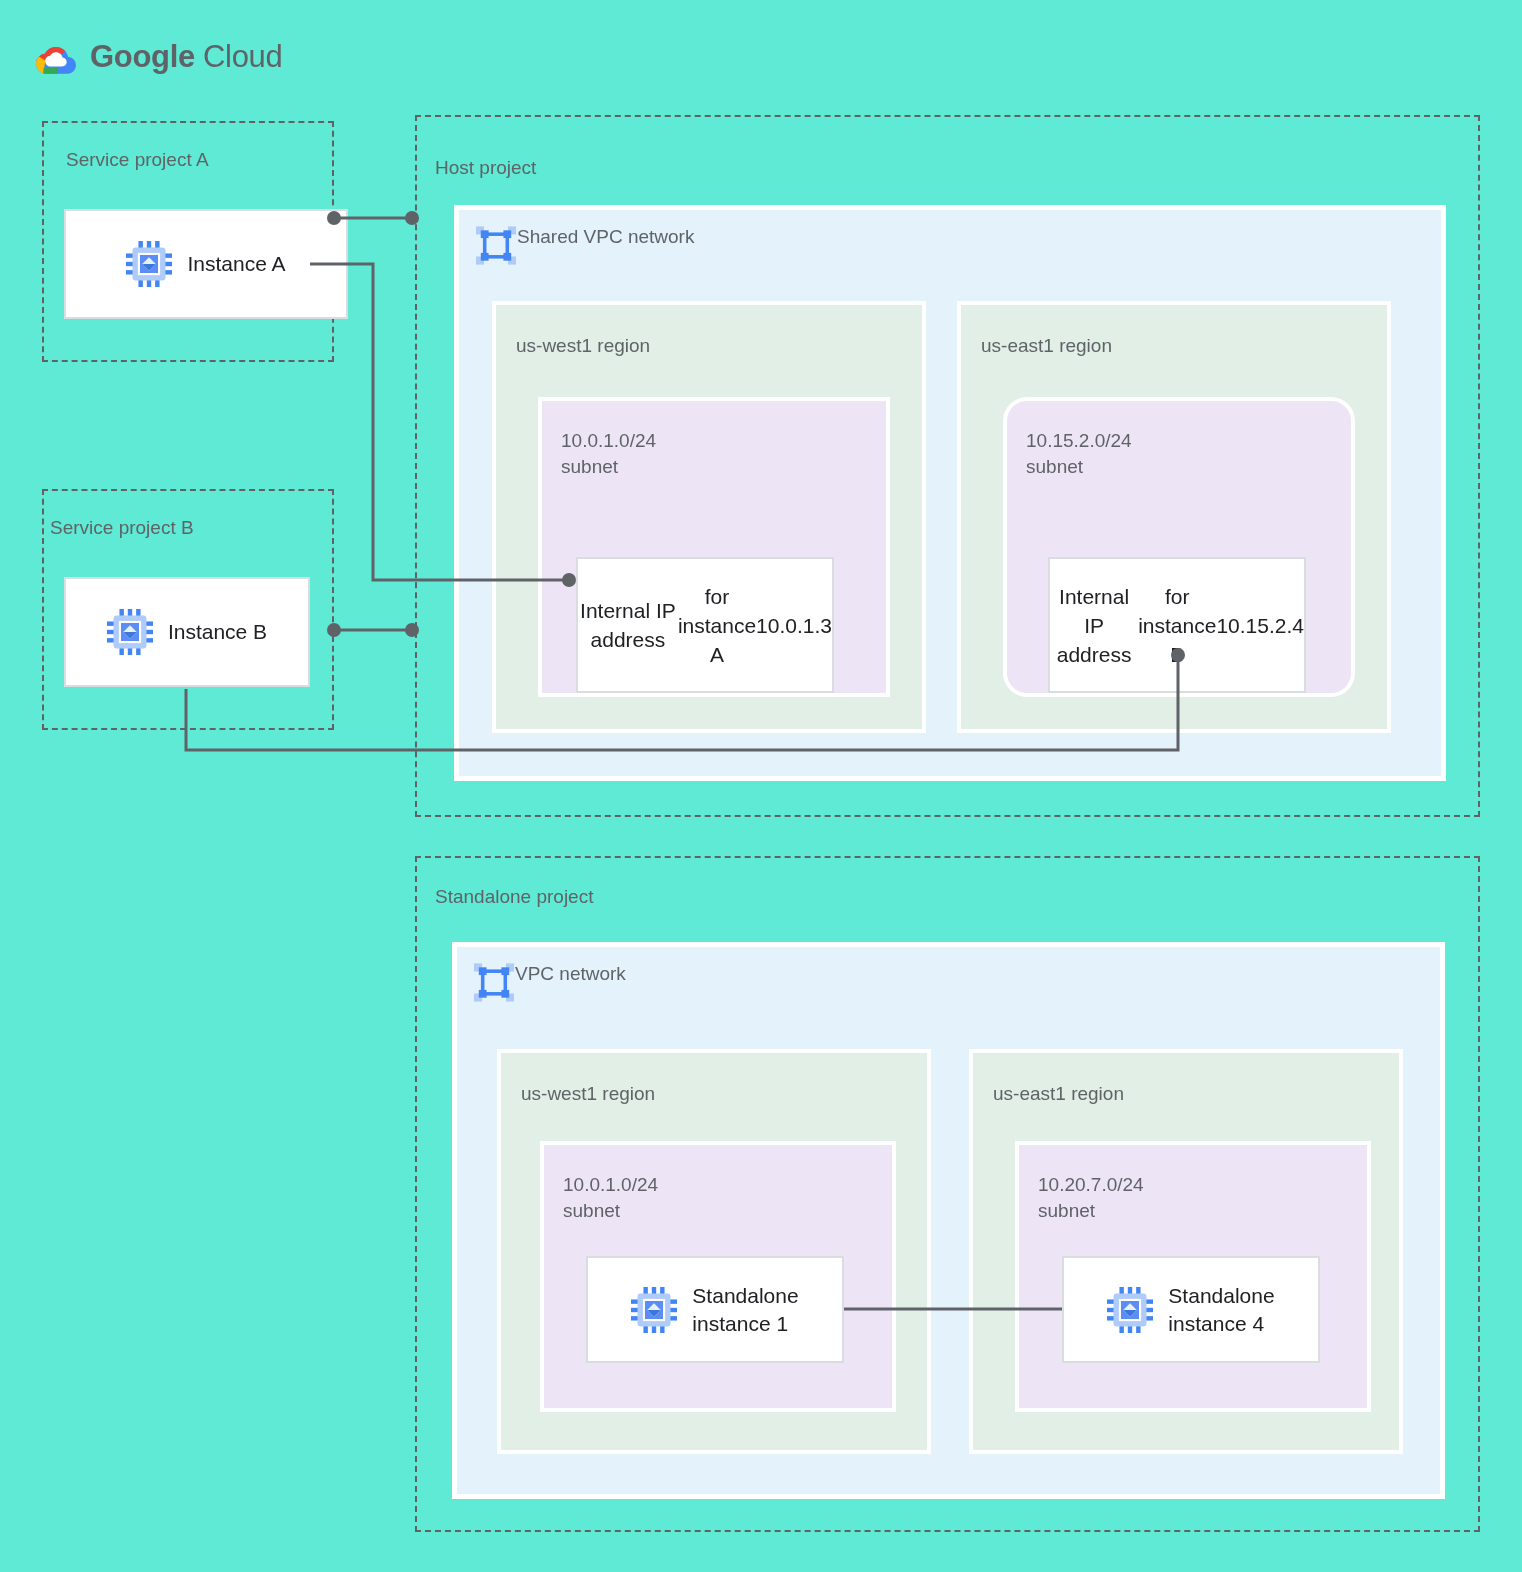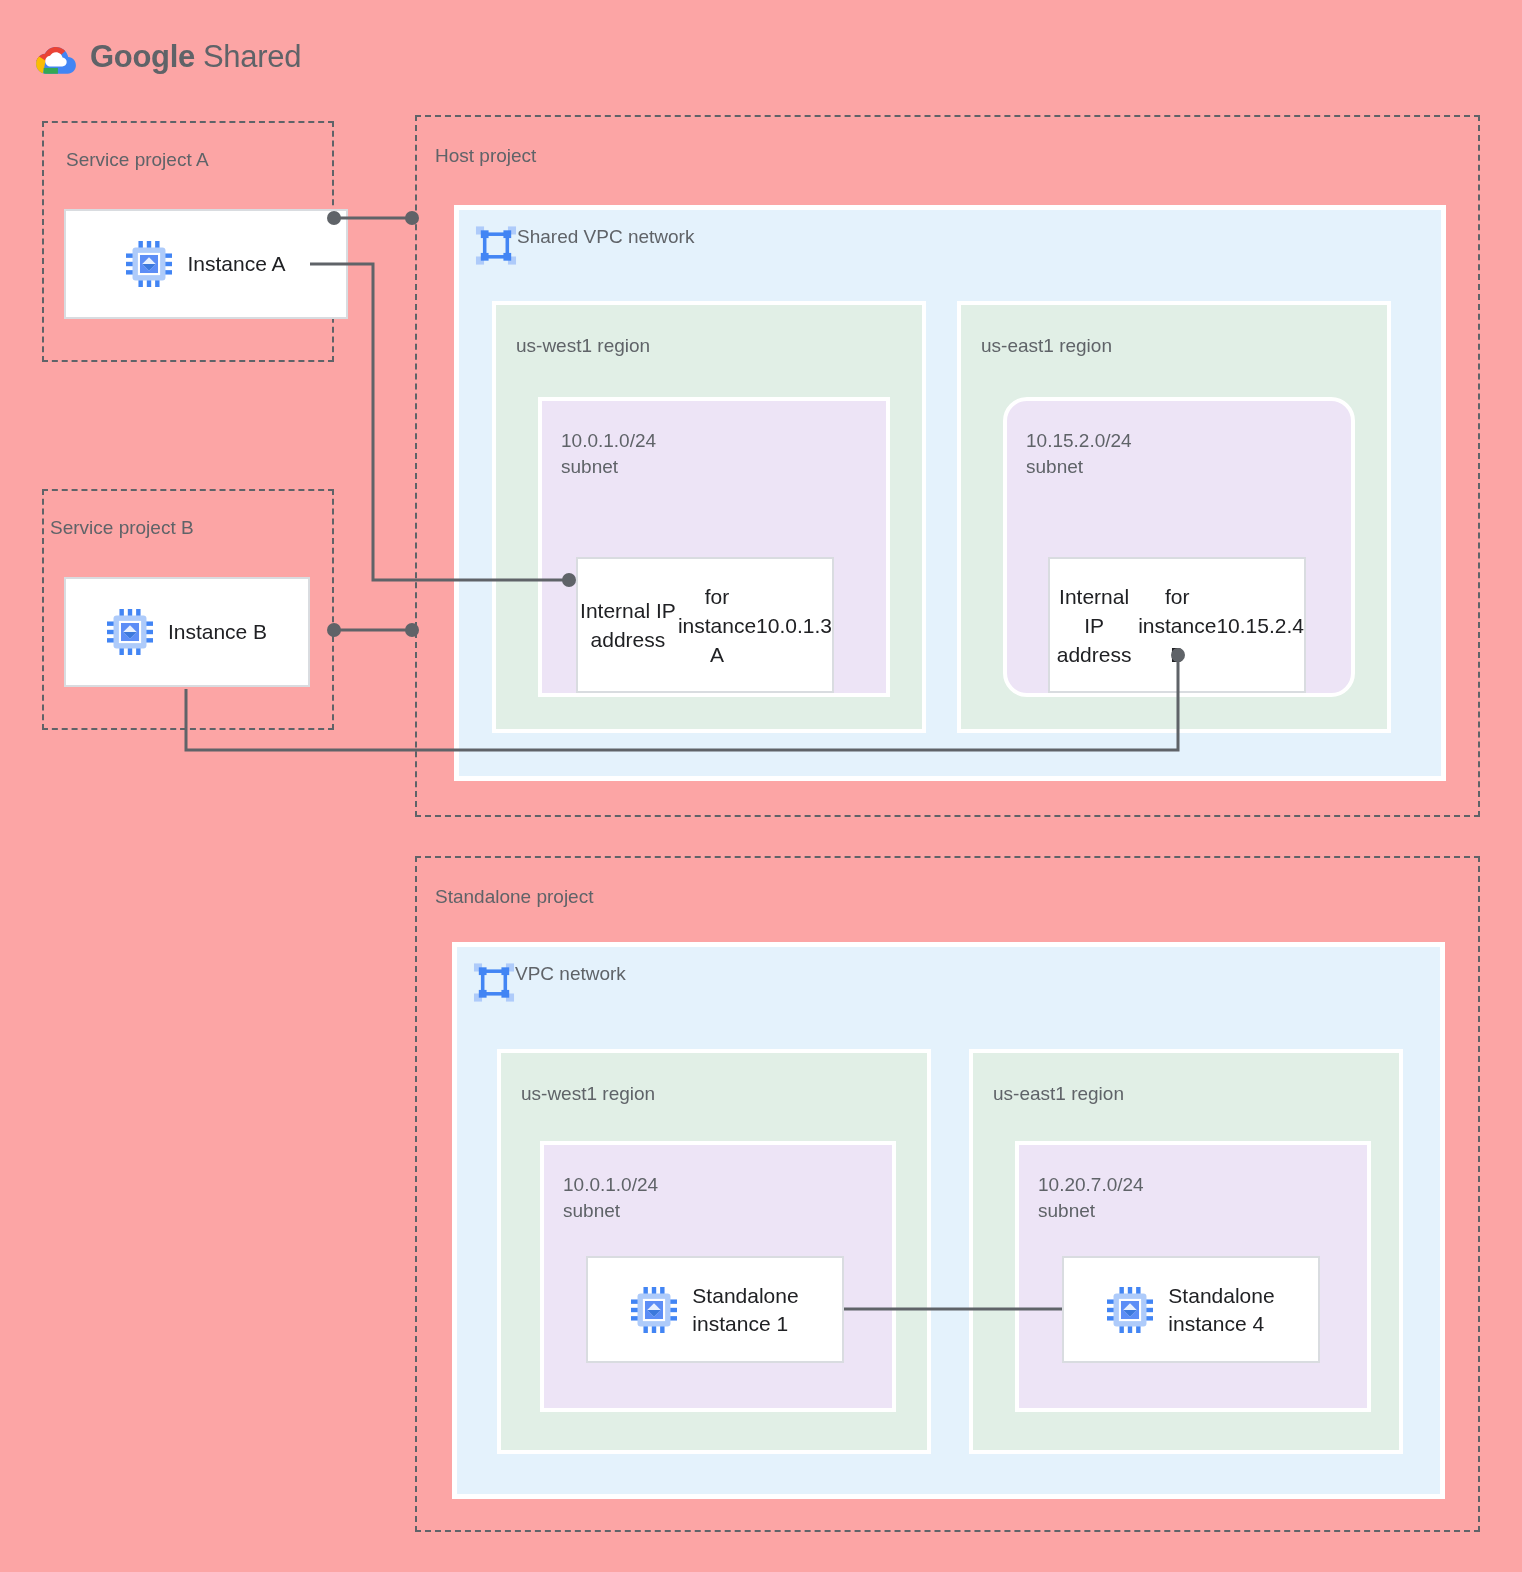--- a/index.html
+++ b/index.html
@@ -1,17 +1,17 @@
 <!DOCTYPE html>
 <html><head>
 <meta charset="utf-8">
 <style>
   html,body{margin:0;padding:0;background:#fff;}
   .canvas{
-    position:relative;width:1522px;height:1572px;background:#fca5a5;
+    position:relative;width:1522px;height:1572px;background:#5eead4;
     font-family:"Liberation Sans","DejaVu Sans",sans-serif;overflow:hidden;
   }
   
   .logo{position:absolute;left:33px;top:38px;display:flex;align-items:center;gap:11px;}
   .logo-text{font-size:31px;color:#5F6368;letter-spacing:-0.3px;display:flex;gap:8px;align-items:baseline;}
   .logo-brand{font-weight:700;}
   .logo-product{font-weight:400;}
   
   .project{position:absolute;border:2px dashed #5F6368;}
   .proj-label{position:absolute;font-size:19px;color:#5F6368;white-space:nowrap;}
@@ -49,21 +49,21 @@
       <g clip-path="url(#cloudClip)">
         <rect x="0" y="0" width="48" height="40" fill="#4285F4"></rect>
         <polygon points="0,24 16,4 38,10 20,26" fill="#EA4335"></polygon>
         <polygon points="-2,14 13,24 9,44 -4,42" fill="#FBBC04"></polygon>
         <rect x="11" y="31.5" width="15" height="9" fill="#34A853"></rect>
         <path d="M19.35,10.04 C18.67,6.59 15.64,4 12,4 C9.11,4 6.6,5.64 5.35,8.04 C2.34,8.36 0,10.91 0,14 c0,3.31 2.69,6 6,6 h13 c2.76,0 5,-2.24 5,-5 C24,12.36 21.95,10.22 19.35,10.04 z" transform="translate(12.7,11.2) scale(0.94)" fill="#FFFFFF"></path>
       </g>
     </svg>
     <div class="logo-text">
       <span class="logo-brand">Google</span>
-      <span class="logo-product">Shared</span>
+      <span class="logo-product">Cloud</span>
     </div>
   </div>
 
   <div class="project" style="left:42px;top:121px;width:288px;height:237px;">
     <div class="proj-label" style="left:22px;top:26px;">Service project A</div>
     <div class="card inst-card" style="left:20px;top:86px;width:284px;height:110px;">
       <span>
   <svg class="icon" width="46" height="46" viewBox="0 0 24 24">
     <g fill="#4285F4">
       <rect x="6.5" y="0" width="2.3" height="3.8"></rect>
@@ -114,21 +114,21 @@
     <rect x="7.3" y="7.3" width="9.4" height="9.4" fill="#5C8DF6"></rect>
     <path d="M12,8.5 L15.5,12 L12,15.5 L8.5,12 Z" fill="#E8F0FE"></path>
     <path d="M8.5,12 L15.5,12 L12,15.5 Z" fill="#3C78DC"></path>
   </svg>
 </span>
       <span class="inst-label">Instance B</span>
     </div>
   </div>
 
   <div class="project" style="left:415px;top:115px;width:1061px;height:698px;">
-    <div class="proj-label" style="left:18px;top:28px;text-align:right;">Host project</div>
+    <div class="proj-label" style="left:18px;top:40px;text-align:right;">Host project</div>
 
     <div class="net-box" style="left:37px;top:88px;width:982px;height:566px;">
       <div class="net-header">
         <span>
   <svg class="icon" width="42" height="39" viewBox="0 0 26 24">
     <rect x="6" y="5" width="14" height="14" fill="none" stroke="#4285F4" stroke-width="2.2"></rect>
     <g fill="#AECBFA">
       <rect x="0.6" y="0.2" width="5" height="5"></rect>
                 <rect x="20.4" y="0.2" width="5" height="5"></rect>
       <rect x="0.6" y="18.8" width="5" height="5"></rect>

